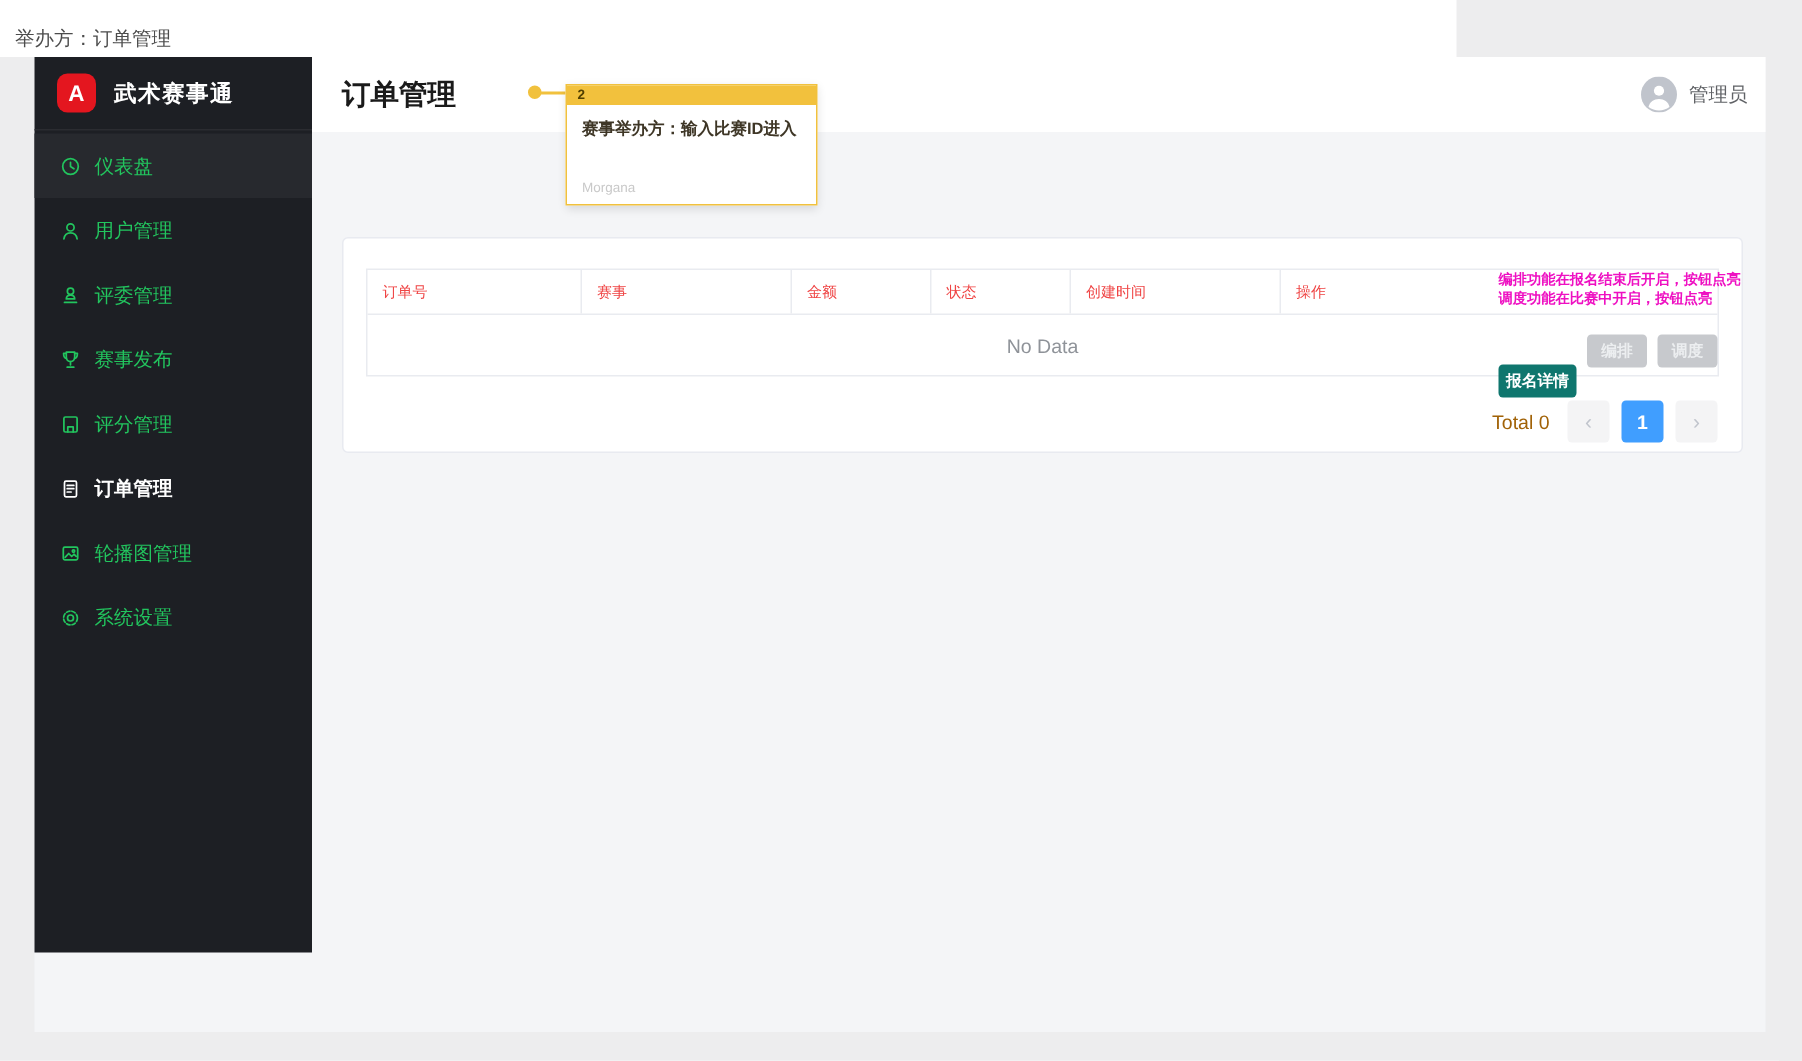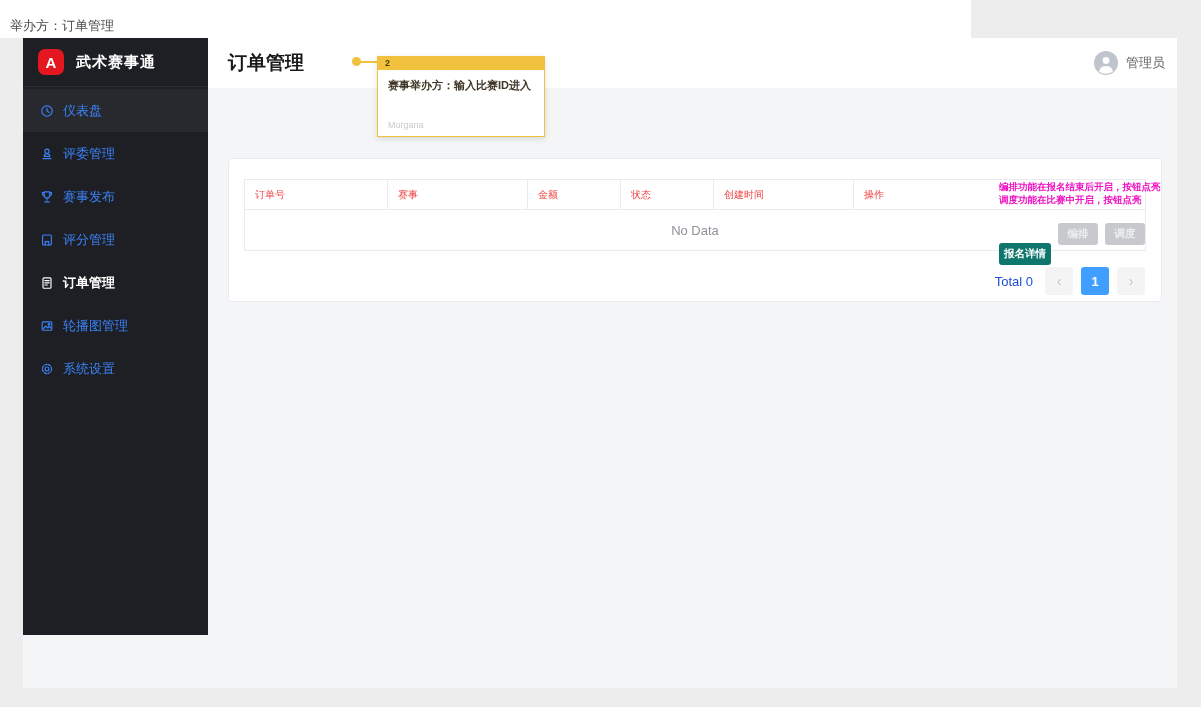--- a/index.html
+++ b/index.html
@@ -16,21 +16,21 @@
   
   .frame { position:absolute; left:23px; top:38px; width:1154px; height:650px; background:#f4f5f7; }
 
   
   .sidebar { position:absolute; left:0; top:0; width:185px; height:597px; background:#1d1f24; }
   .logo { height:49px; border-bottom:1px solid #2b2c31; display:flex; align-items:center; padding-left:15px; }
   .badge { width:26px; height:26px; border-radius:7px; background:#e4161f; color:#fff; font-size:15px;
            font-weight:bold; display:flex; align-items:center; justify-content:center; }
   .logo-title { margin-left:12px; color:#ffffff; font-size:15px; font-weight:bold; letter-spacing:1px; }
   nav { padding-top:2px; }
-  .nav-item { height:43px; display:flex; align-items:center; padding-left:17px; color:#3b82f6;
+  .nav-item { height:43px; display:flex; align-items:center; padding-left:17px; color:#22c55e;
               font-size:13px; cursor:pointer; }
   .nav-item.hl { background:#27292e; }
   .nav-item.active { color:#ffffff; font-weight:bold; }
   .nico { width:14px; height:14px; margin-right:9px; display:inline-flex; }
   .nico svg { width:14px; height:14px; fill:none; stroke:currentColor; stroke-width:1.15;
               stroke-linecap:round; stroke-linejoin:round; }
 
   
   .appbar { position:absolute; left:185px; top:0; right:0; height:50px; background:#ffffff;
             display:flex; align-items:center; justify-content:space-between; padding:0 12px 0 20px; }
@@ -53,21 +53,21 @@
   .note { position:absolute; left:770px; top:22px; font-size:9.5px; line-height:12.5px;
           font-weight:bold; white-space:nowrap; z-index:4; }
   .opbtns { position:absolute; left:770px; top:64px; display:flex; gap:7px; z-index:4; }
   .btn { height:22px; border:none; border-radius:3px; font-size:10.5px; font-weight:bold;
          padding:0 5px; cursor:pointer; font-family:inherit; }
   .btn.primary { background:#0f766e; color:#ffffff; min-width:44px;margin-top:20px; }
   .btn.disabled { background:#c7c9cd; color:#eceef0; min-width:40px; }
 
   
   .pagination { position:absolute; right:16px; top:108px; display:flex; align-items:center; gap:8px; }
-  .total { font-size:13px; color:#1d4ed8; margin-right:4px; }
+  .total { font-size:13px; color:#a16207; margin-right:4px; }
   .pg { width:28px; height:28px; border:none; border-radius:3px; background:#f4f4f5; color:#c0c4cc;
         font-size:14px; display:flex; align-items:center; justify-content:center; cursor:pointer;
         font-family:inherit; }
   .pg.active { background:#409eff; color:#ffffff; font-size:13px; font-weight:bold; }
 
   
   .tip-dot { position:absolute; left:329px; top:19px; width:9px; height:9px; border-radius:50%;
              background:#f1c13d; z-index:9; }
   .tip-line { position:absolute; left:335px; top:22.5px; width:20px; height:2px; background:#f1c13d; z-index:9; }
   .tipbox { position:absolute; left:354px; top:18px; width:168px; height:81px; background:#ffffff;
@@ -97,20 +97,29 @@
             <svg viewBox="0 0 14 14">
               <circle cx="7" cy="7" r="5.2"></circle>
               <path d="M7 4.2V7l2.3 1.5"></path>
             </svg>
           </span>
           <span>仪表盘</span>
         </div>
         <div class="nav-item">
           <span class="nico">
             <svg viewBox="0 0 14 14">
+              <circle cx="7" cy="4.6" r="2.4"></circle>
+              <path d="M2.6 12.2c.4-2.6 2.2-4 4.4-4s4 1.4 4.4 4"></path>
+            </svg>
+          </span>
+          <span>用户管理</span>
+        </div>
+        <div class="nav-item">
+          <span class="nico">
+            <svg viewBox="0 0 14 14">
               <circle cx="7" cy="4.2" r="2.1"></circle>
               <path d="M4.2 9.3c0-1.6 1.2-2.6 2.8-2.6s2.8 1 2.8 2.6z"></path>
               <path d="M3 11.6h8"></path>
             </svg>
           </span>
           <span>评委管理</span>
         </div>
         <div class="nav-item">
           <span class="nico">
             <svg viewBox="0 0 14 14">

